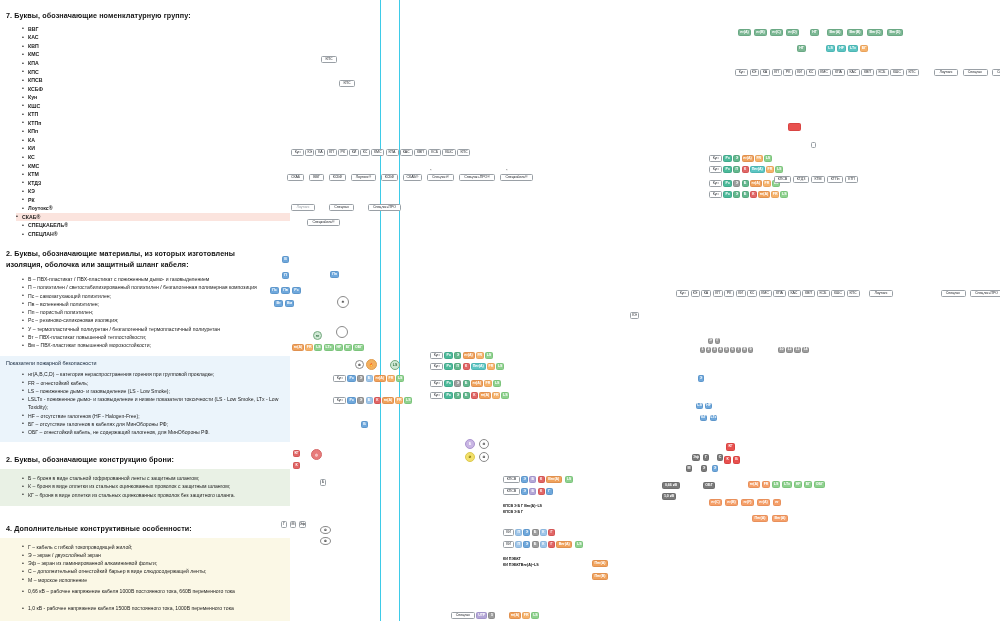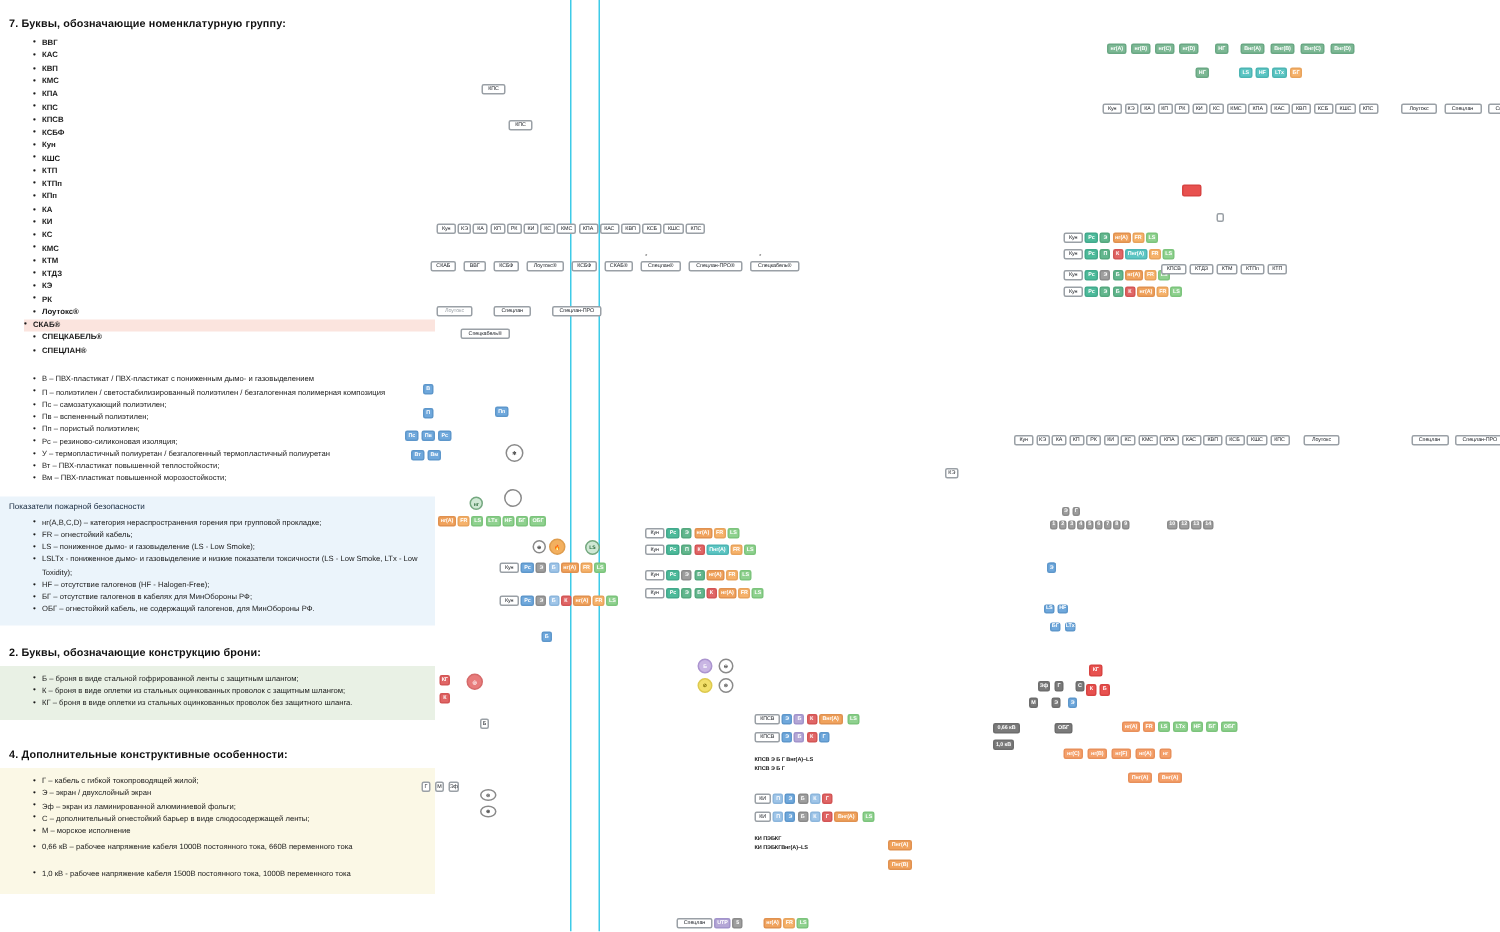--- a/index.html
+++ b/index.html
@@ -128,20 +128,21 @@
         <li>КЭ</li>
         <li>РК</li>
         <li>Лоутокс®</li>
         <li class="hl-pink">СКАБ®</li>
         <li>СПЕЦКАБЕЛЬ®</li>
         <li>СПЕЦЛАН®</li>
       </ul>
     </div>
 
     <div style="margin-top:11px;">
+      <div class="sec-title" style="width:262px;white-space:normal;">2. Буквы, обозначающие материалы, из которых изготовлены изоляция, оболочка или защитный шланг кабеля:</div>
       <ul class="bullets" style="margin-top:4px;">
         <li>В – ПВХ-пластикат / ПВХ-пластикат с пониженным дымо- и газовыделением</li>
         <li>П – полиэтилен / светостабилизированный полиэтилен / безгалогенная полимерная композиция</li>
         <li>Пс – самозатухающий полиэтилен;</li>
         <li>Пв – вспененный полиэтилен;</li>
         <li>Пп – пористый полиэтилен;</li>
         <li>Рс – резиново-силиконовая изоляция;</li>
         <li>У – термопластичный полиуретан / безгалогенный термопластичный полиуретан</li>
         <li>Вт – ПВХ-пластикат повышенной теплостойкости;</li>
         <li>Вм – ПВХ-пластикат повышенной морозостойкости;</li>

